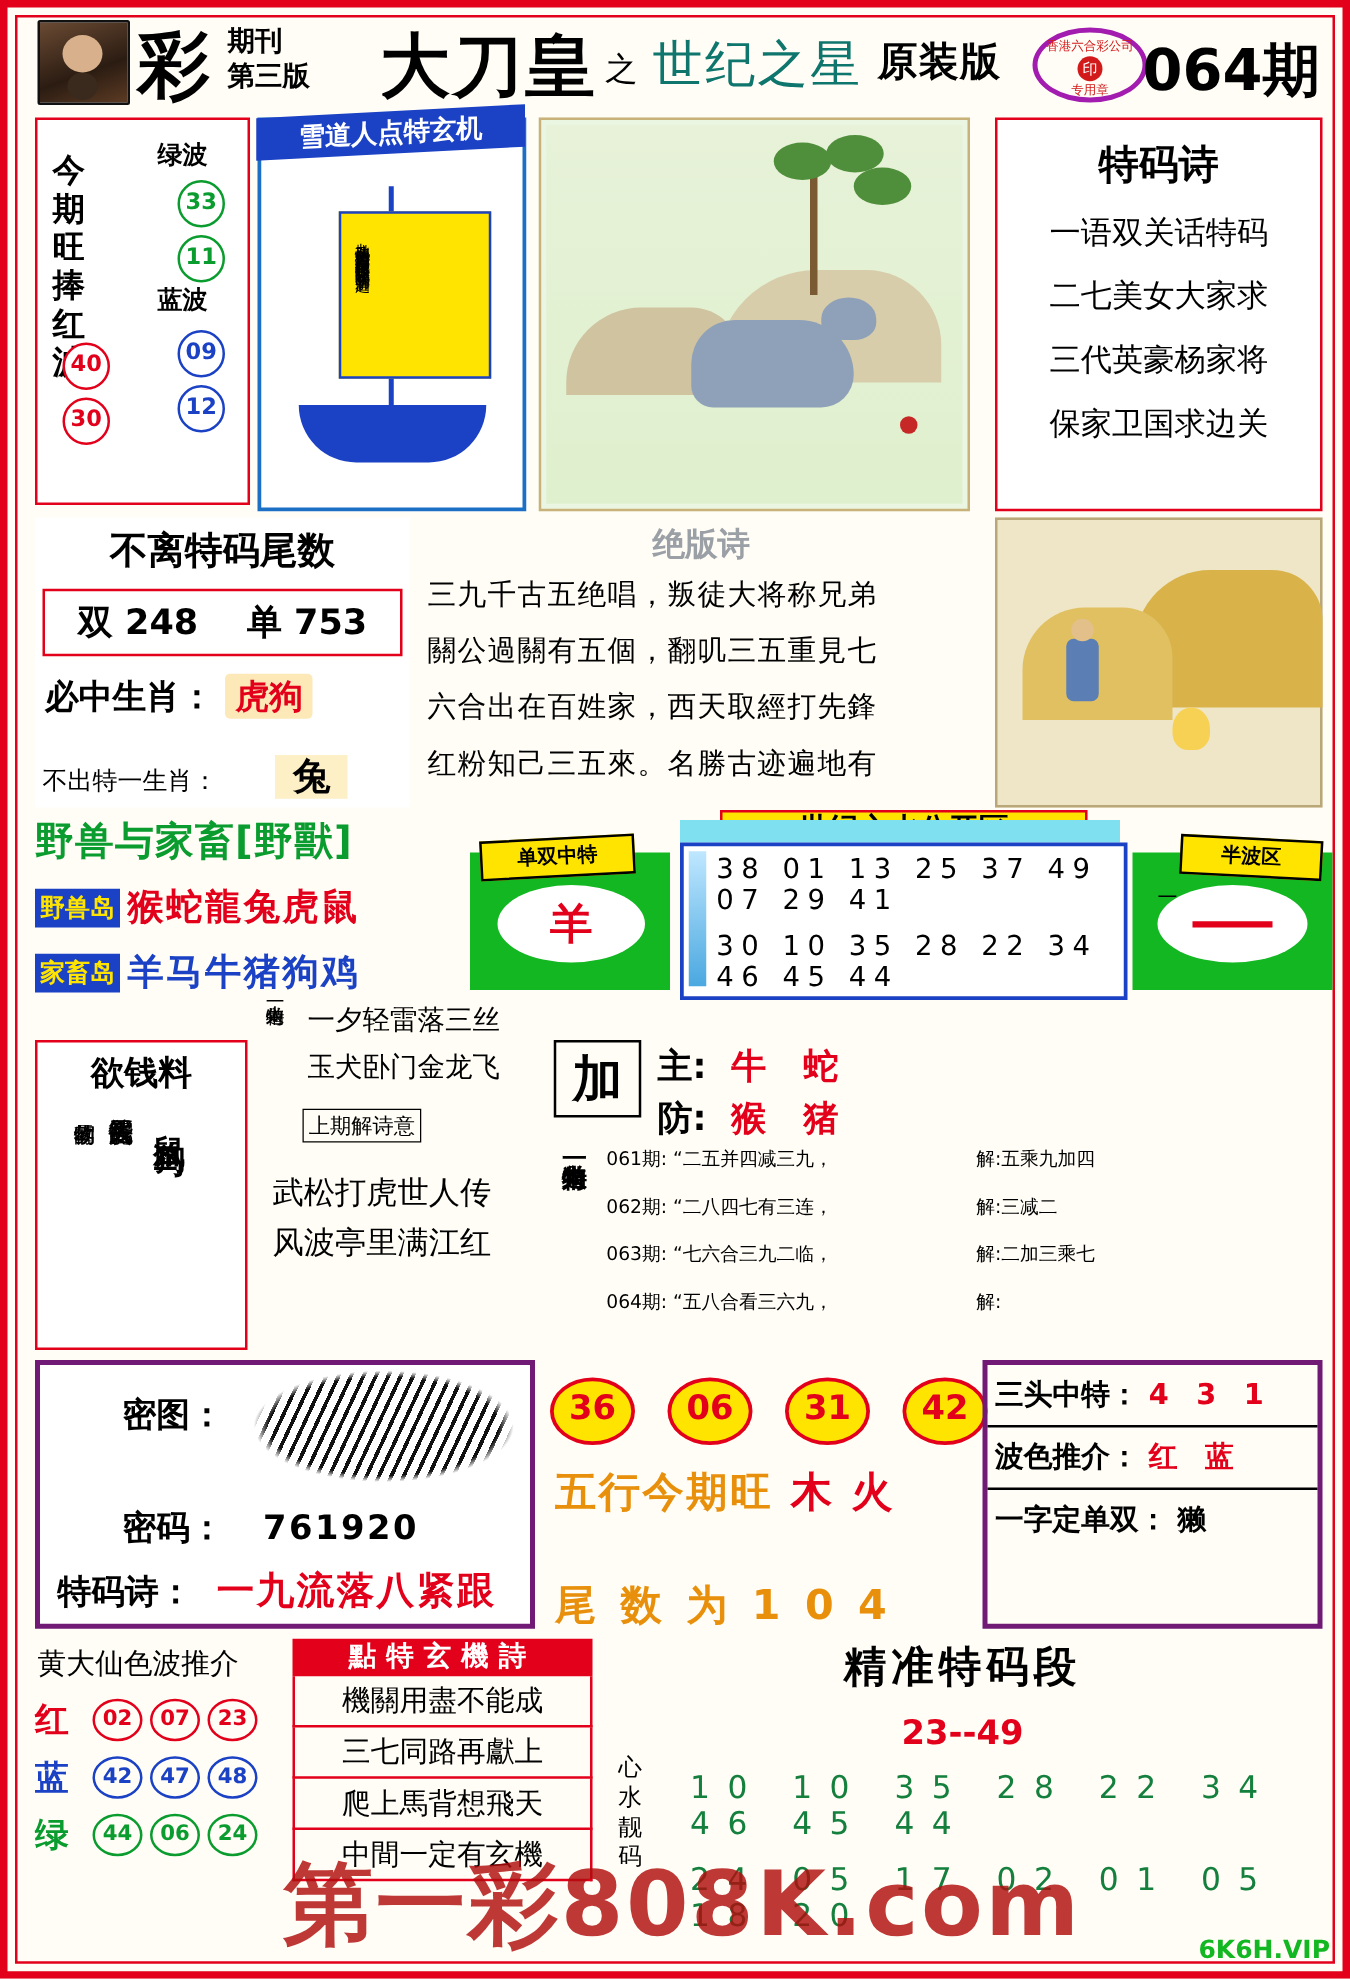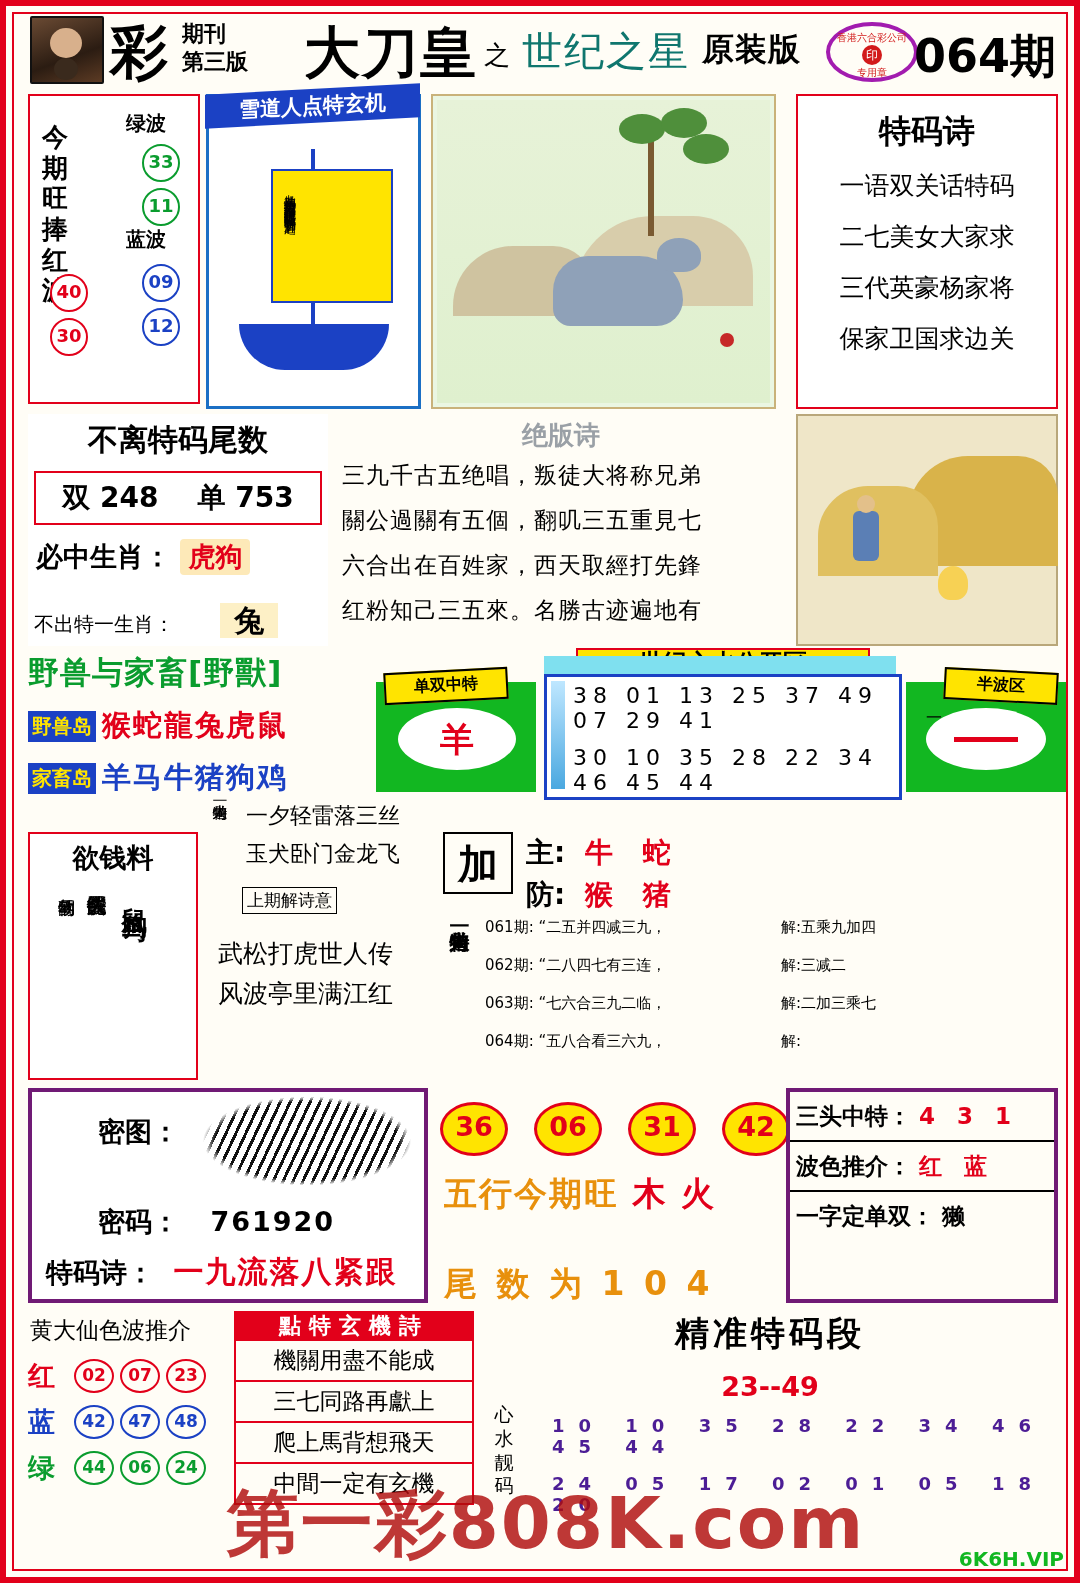--- a/index.html
+++ b/index.html
@@ -179,21 +179,21 @@
   .huang .sb.g{border-color:#0a9c2e;color:#0a9c2e;}
   
   .dianте{left:228px;top:1305px;width:240px;height:250px;}
   .dtitle{height:30px;background:#e2001a;color:#fff;font-size:22px;font-weight:bold;text-align:center;line-height:30px;letter-spacing:8px;}
   .dline{border:2px solid #e2001a;border-top:none;font-size:23px;text-align:center;padding:4px 0;color:#000;}
   
   .jingzhun{left:474px;top:1305px;width:580px;height:250px;}
   .jingzhun .t{text-align:center;font-size:34px;font-weight:bold;letter-spacing:4px;}
   .jingzhun .seg{text-align:center;font-size:27px;font-weight:bold;color:#e2001a;margin-top:14px;}
   .jingzhun .grid{position:absolute;left:72px;top:96px;right:0;}
-  .jingzhun .gl{font-size:18px;color:#4c1d95;letter-spacing:14px;padding:8px 0;font-weight:bold;}
+  .jingzhun .gl{font-size:25px;color:#15803d;letter-spacing:14px;padding:8px 0;font-weight:normal;}
   .jingzhun .vlabel{position:absolute;left:6px;top:92px;font-size:19px;line-height:1.25;text-align:center;width:36px;}
   
   .wm{position:absolute;left:0;top:1470px;width:1080px;text-align:center;pointer-events:none;}
   .wm .t{font-size:72px;font-weight:bold;color:#b00d0d;opacity:.82;letter-spacing:2px;}
   .wm2{position:absolute;right:10px;bottom:6px;font-size:20px;font-weight:bold;color:#12b721;}
 </style>
 </head>
 <body>
 
 <div class="page">

